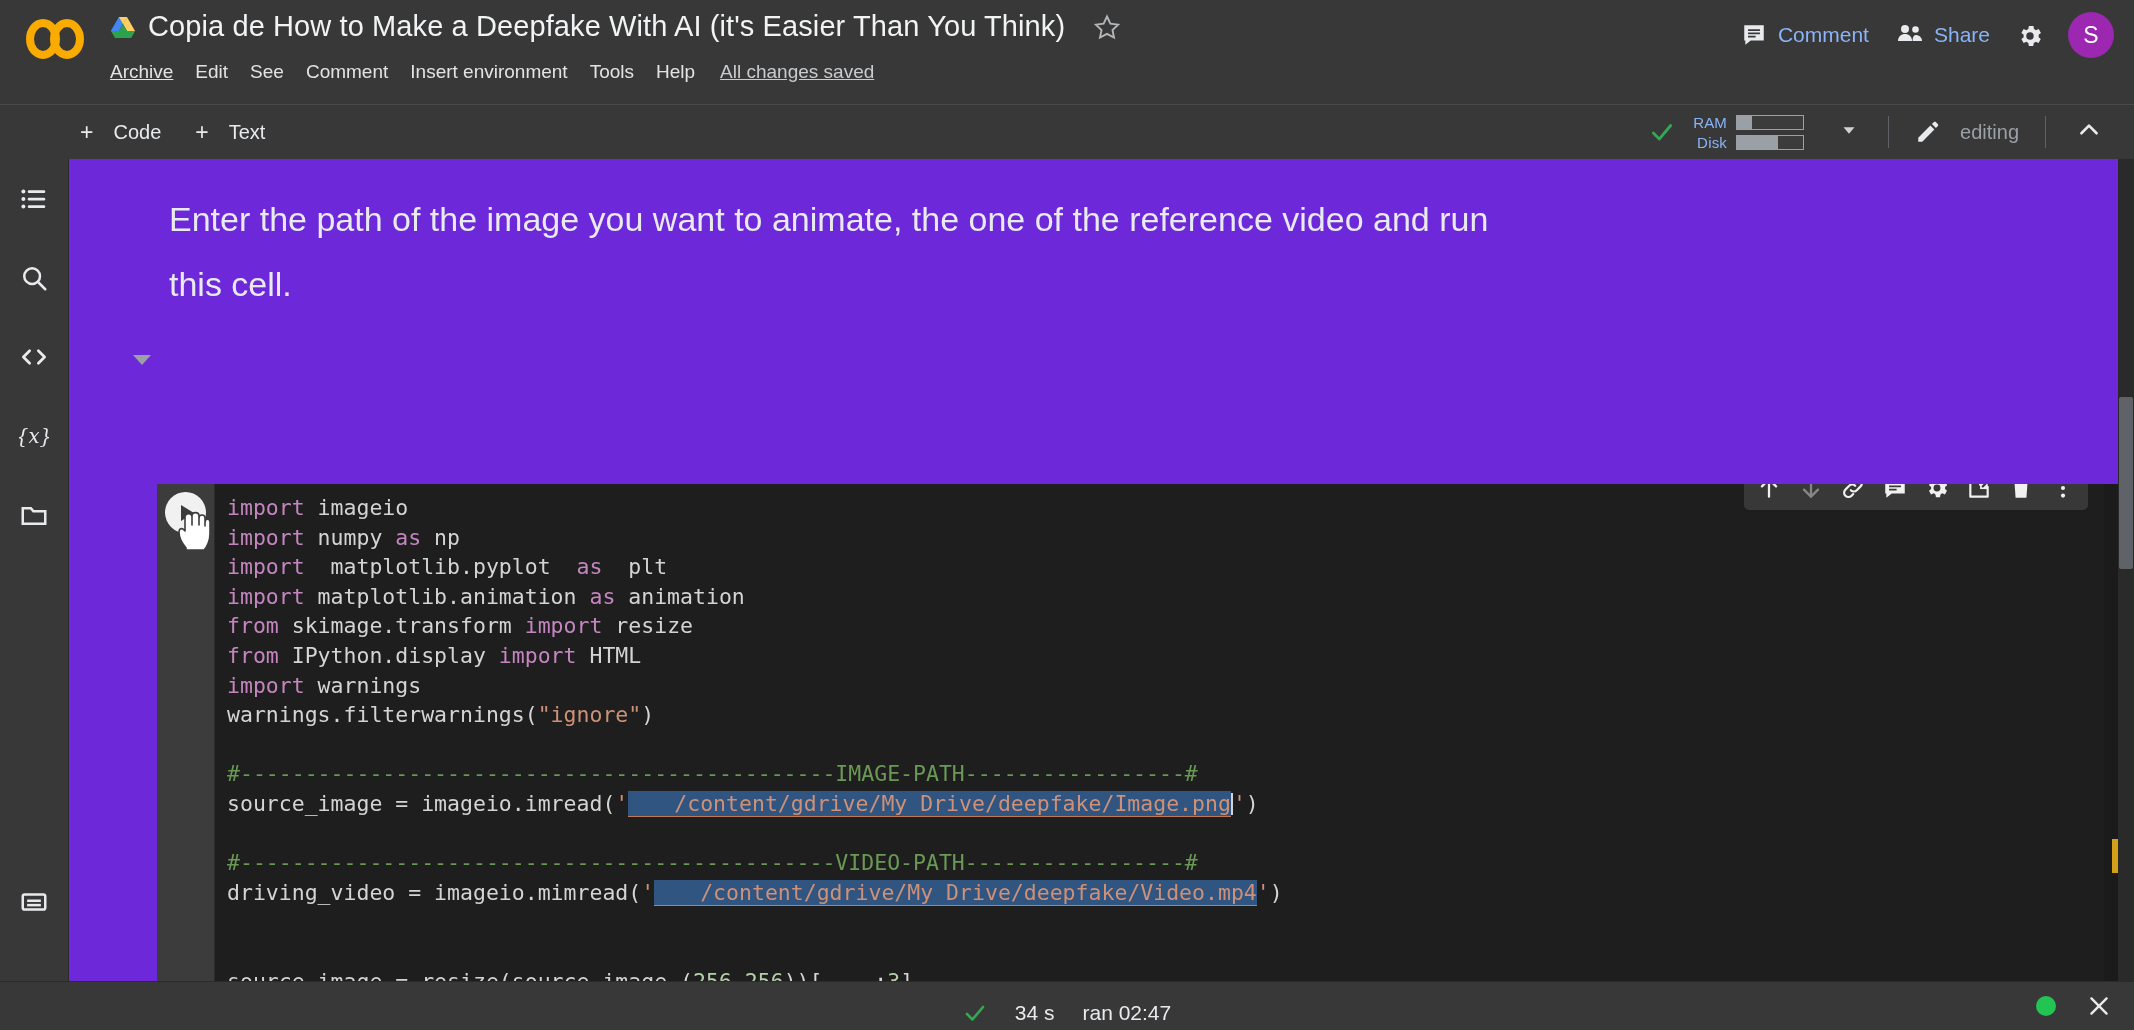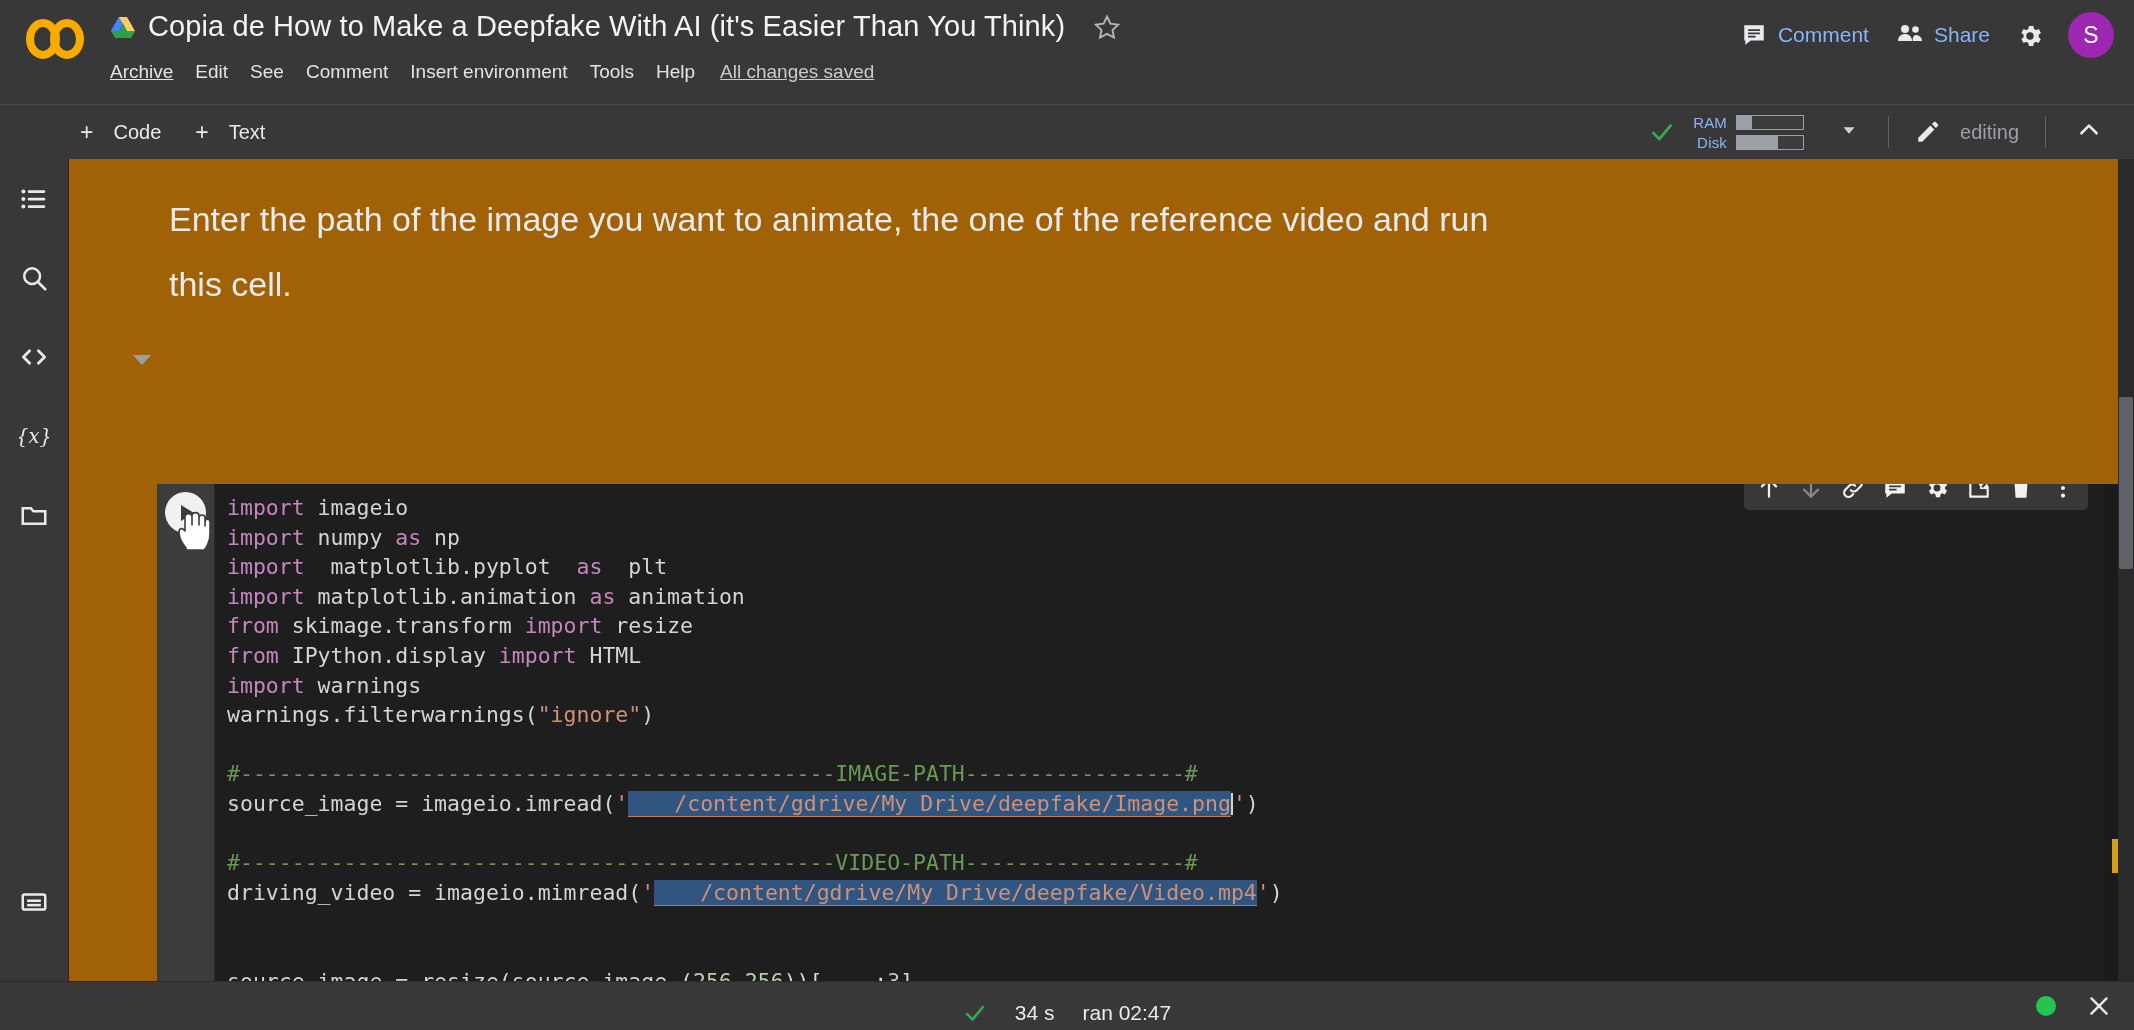--- a/index.html
+++ b/index.html
@@ -77,21 +77,21 @@
     display: flex; flex-direction: column; align-items: center;
     padding-top: 16px; position: relative; border-right: 1px solid #2b2b2b;
   }
   .side-icon {
     width: 48px; height: 48px; margin-bottom: 31px;
     display: flex; align-items: center; justify-content: center; border-radius: 6px;
   }
   .side-bottom { position: absolute; bottom: 24px; left: 0; width: 68px; display: flex; justify-content: center; }
 
   .notebook {
-    flex: 1 1 auto; position: relative; background: #a16207; overflow: hidden;
+    flex: 1 1 auto; position: relative; background: #6d28d9; overflow: hidden;
   }
 
   
   .text-cell { position: relative; padding: 28px 0 10px 0; }
   .tc-caret { position: absolute; left: 64px; top: 196px; width: 0; height: 0;
     border-left: 9px solid transparent; border-right: 9px solid transparent; border-top: 10px solid #9aa0a6; }
   .tc-body { margin-left: 100px; max-width: 1530px; }
   .tc-line { font-size: 34px; line-height: 65px; color: #e8eaed; font-weight: 400; }
 
   

